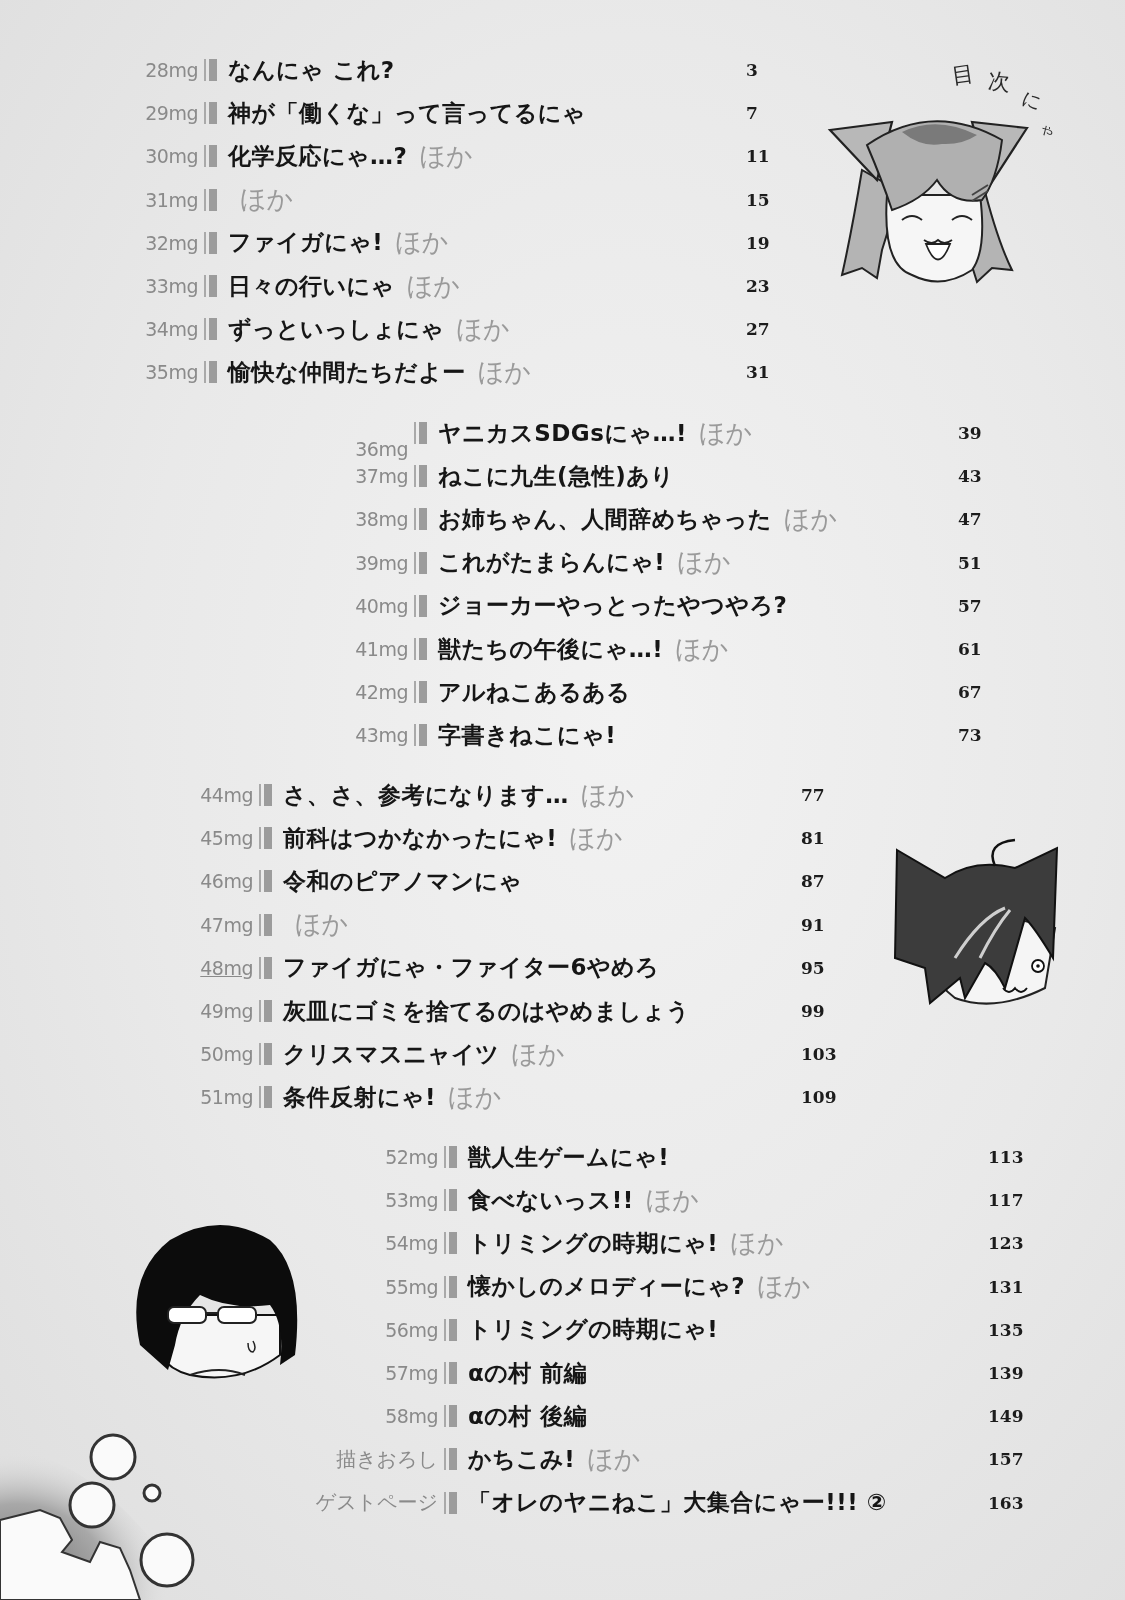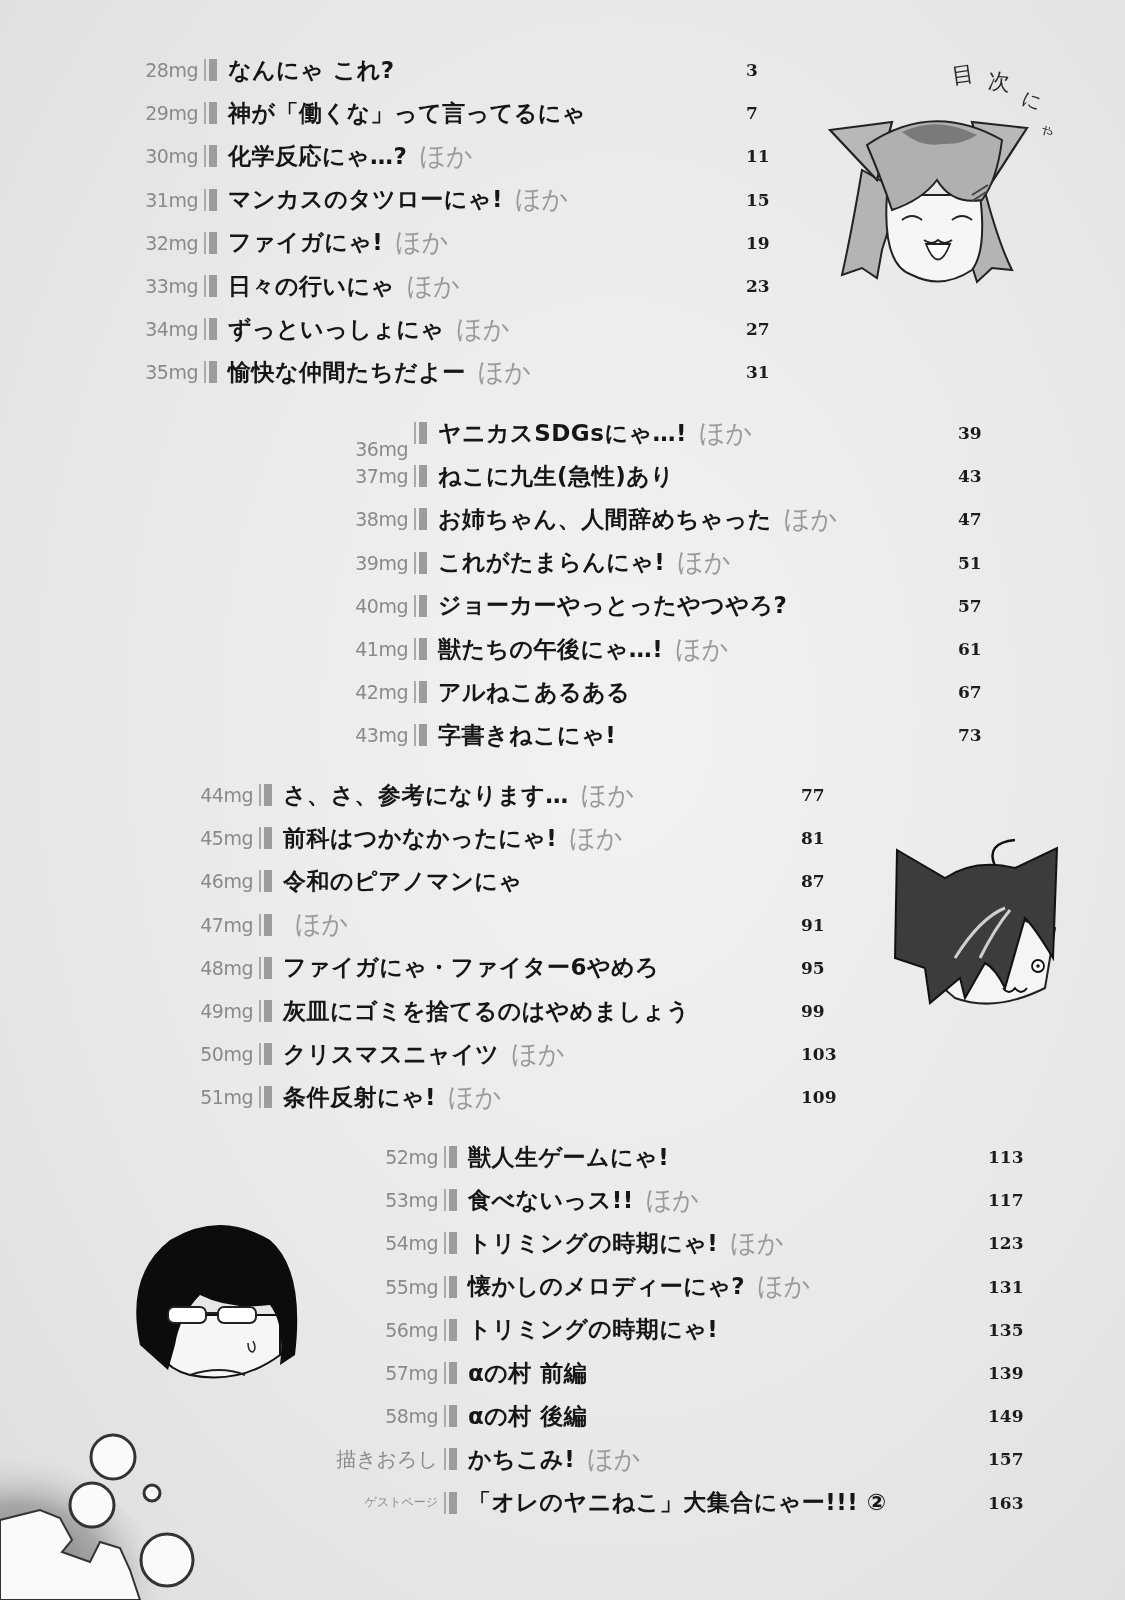--- a/index.html
+++ b/index.html
@@ -172,21 +172,20 @@
         <span class="title">化学反応にゃ…?</span>
         <span class="hoka">ほか</span>
         <span class="page-num" style="left: 518px;">11</span>
       </div>
       <div class="toc-row" style="left: 228px; top: 179.6px; width: 578px;">
         <span class="ch-label" style="right: calc(100% + 30px);">31mg</span>
         <span class="divider">
           <span class="thin"></span>
           <span class="thick"></span>
         </span>
-        <span class="title">マンカスのタツローにゃ!</span>
         <span class="hoka">ほか</span>
         <span class="page-num" style="left: 518px;">15</span>
       </div>
       <div class="toc-row" style="left: 228px; top: 222.8px; width: 578px;">
         <span class="ch-label" style="right: calc(100% + 30px);">32mg</span>
         <span class="divider">
           <span class="thin"></span>
           <span class="thick"></span>
         </span>
         <span class="title">ファイガにゃ!</span>
@@ -331,21 +330,21 @@
       <div class="toc-row" style="left: 283px; top: 904.6px; width: 578px;">
         <span class="ch-label" style="right: calc(100% + 30px);">47mg</span>
         <span class="divider">
           <span class="thin"></span>
           <span class="thick"></span>
         </span>
         <span class="hoka">ほか</span>
         <span class="page-num" style="left: 518px;">91</span>
       </div>
       <div class="toc-row" style="left: 283px; top: 947.8px; width: 578px;">
-        <span class="ch-label" style="right: calc(100% + 30px);">48mg</span>
+        <span class="ch-label" style="right: calc(100% + 30px); text-decoration: underline;">48mg</span>
         <span class="divider">
           <span class="thin"></span>
           <span class="thick"></span>
         </span>
         <span class="title">ファイガにゃ・ファイター6やめろ</span>
         <span class="page-num" style="left: 518px;">95</span>
       </div>
       <div class="toc-row" style="left: 283px; top: 991px; width: 578px;">
         <span class="ch-label" style="right: calc(100% + 30px);">49mg</span>
         <span class="divider">
@@ -445,21 +444,21 @@
         <span class="ch-label" style="right: calc(100% + 30px); font-size: 20px; letter-spacing: 0px;">描きおろし</span>
         <span class="divider">
           <span class="thin"></span>
           <span class="thick"></span>
         </span>
         <span class="title">かちこみ!</span>
         <span class="hoka">ほか</span>
         <span class="page-num" style="left: 520px;">157</span>
       </div>
       <div class="toc-row" style="left: 468px; top: 1482.6px; width: 580px;">
-        <span class="ch-label" style="right: calc(100% + 30px); font-size: 12px; letter-spacing: 0px; margin-left: 7px;">ゲストページ</span>
+        <span class="ch-label" style="right: calc(100% + 30px); font-size: 20px; letter-spacing: 0px; margin-left: 7px;">ゲストページ</span>
         <span class="divider">
           <span class="thin"></span>
           <span class="thick"></span>
         </span>
         <span class="title">「オレのヤニねこ」大集合にゃー!!! ②</span>
         <span class="page-num" style="left: 520px;">163</span>
       </div>
     </div>
 </div>
 

